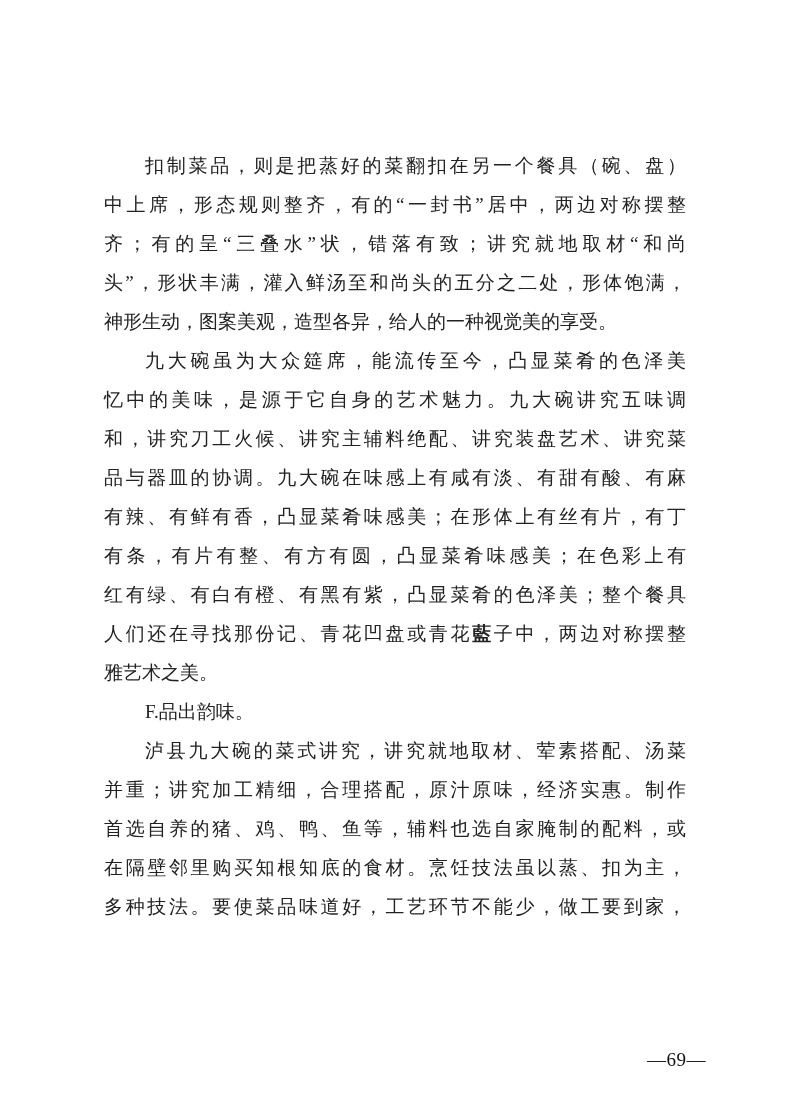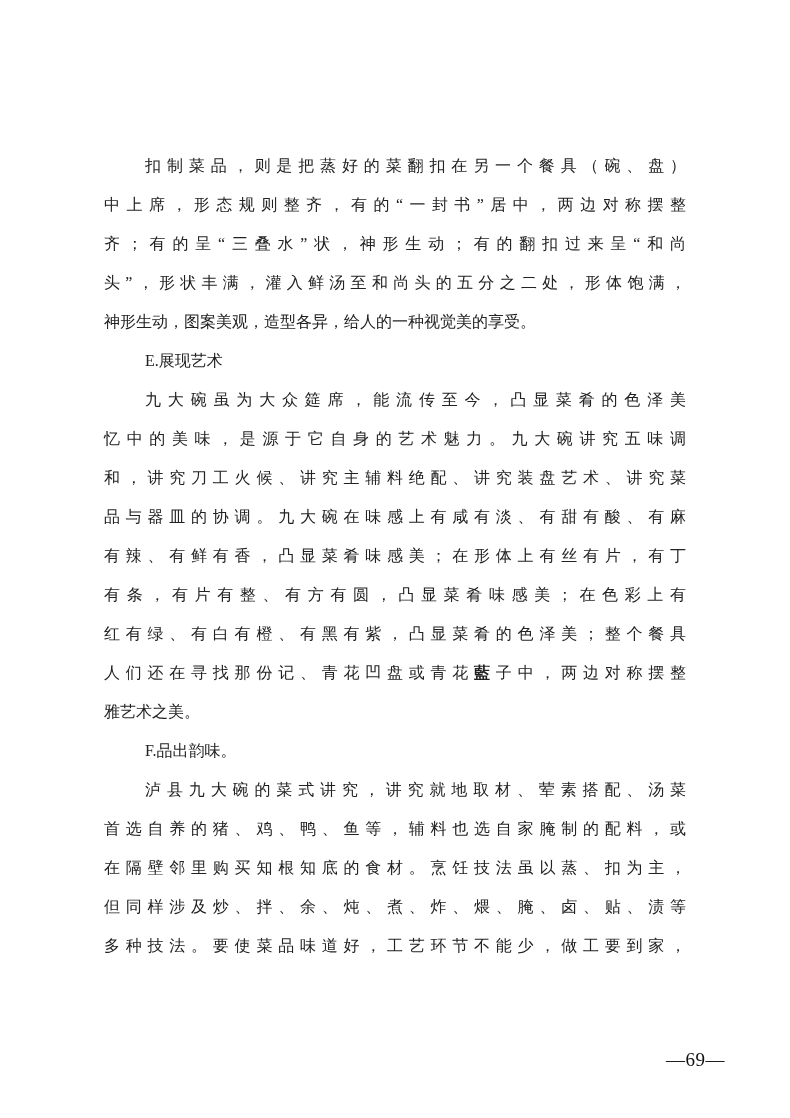--- a/index.html
+++ b/index.html
@@ -21,76 +21,73 @@
     top: 146px;
     width: 582px;
   }
   .paragraph {
     margin: 0;
     padding: 0;
   }
   .line {
     height: 39px;
     line-height: 39px;
-    font-size: 16px;
+    font-size: 19px;
     color: #222222;
     font-weight: 400;
   }
   .just {
     text-align: justify;
     text-align-last: justify;
     text-justify: inter-character;
   }
   .indent {
     text-indent: 41px;
   }
   .line .b {
     font-weight: 700;
   }
   .pagenum {
     position: absolute;
-    left: 666px;
+    left: 647px;
     top: 1047px;
     font-size: 19px;
     line-height: 26px;
     color: #111111;
     letter-spacing: 0.5px;
   }
 </style>
 </head>
 <body>
 
 <div class="page" style="background: rgb(255, 255, 255);">
   <div class="textblock" id="textblock" style="color: rgb(34, 34, 34);">
       <div class="paragraph">
         <div class="line just indent"><span>扣制菜品，则是把蒸好的菜翻扣在另一个餐具（碗、盘）</span></div>
         <div class="line just"><span>中上席，形态规则整齐，有的“一封书”居中，两边对称摆整</span></div>
-        <div class="line just"><span>齐；有的呈“三叠水”状，神形生动；有的翻扣过来呈“和尚</span></div>
+        <div class="line just"><span>齐；有的呈“三叠水”状，错落有致；讲究就地取材“和尚</span></div>
         <div class="line just"><span>头”，形状丰满，灌入鲜汤至和尚头的五分之二处，形体饱满，</span></div>
         <div class="line"><span>神形生动，图案美观，造型各异，给人的一种视觉美的享受。</span></div>
-      </div>
-      <div class="paragraph">
-        <div class="line indent"><span>E.展现艺术</span></div>
       </div>
       <div class="paragraph">
         <div class="line just indent"><span>九大碗虽为大众筵席，能流传至今，凸显菜肴的色泽美</span></div>
         <div class="line just"><span>忆中的美味，是源于它自身的艺术魅力。九大碗讲究五味调</span></div>
         <div class="line just"><span>和，讲究刀工火候、讲究主辅料绝配、讲究装盘艺术、讲究菜</span></div>
         <div class="line just"><span>品与器皿的协调。九大碗在味感上有咸有淡、有甜有酸、有麻</span></div>
         <div class="line just"><span>有辣、有鲜有香，凸显菜肴味感美；在形体上有丝有片，有丁</span></div>
         <div class="line just"><span>有条，有片有整、有方有圆，凸显菜肴味感美；在色彩上有</span></div>
         <div class="line just"><span>红有绿、有白有橙、有黑有紫，凸显菜肴的色泽美；整个餐具</span></div>
         <div class="line just"><span>人们还在寻找那份记、青花凹盘或青花</span><span class="b">藍</span><span>子中，两边对称摆整</span></div>
         <div class="line"><span>雅艺术之美。</span></div>
       </div>
       <div class="paragraph">
         <div class="line indent"><span>F.品出韵味。</span></div>
       </div>
       <div class="paragraph">
         <div class="line just indent"><span>泸县九大碗的菜式讲究，讲究就地取材、荤素搭配、汤菜</span></div>
+        <div class="line just"><span>并重；讲究加工精细，合理搭配，原汁原味，经济实惠。制作</span></div>
         <div class="line just"><span>首选自养的猪、鸡、鸭、鱼等，辅料也选自家腌制的配料，或</span></div>
         <div class="line just"><span>在隔壁邻里购买知根知底的食材。烹饪技法虽以蒸、扣为主，</span></div>
-        <div class="line just"><span>但同样涉及炒、拌、余、炖、煮、炸、煨、腌、卤、贴、渍等</span></div>
         <div class="line just"><span>多种技法。要使菜品味道好，工艺环节不能少，做工要到家，</span></div>
       </div>
     </div>
   <div class="pagenum">—69—</div>
 </div>
 
 </body></html>

